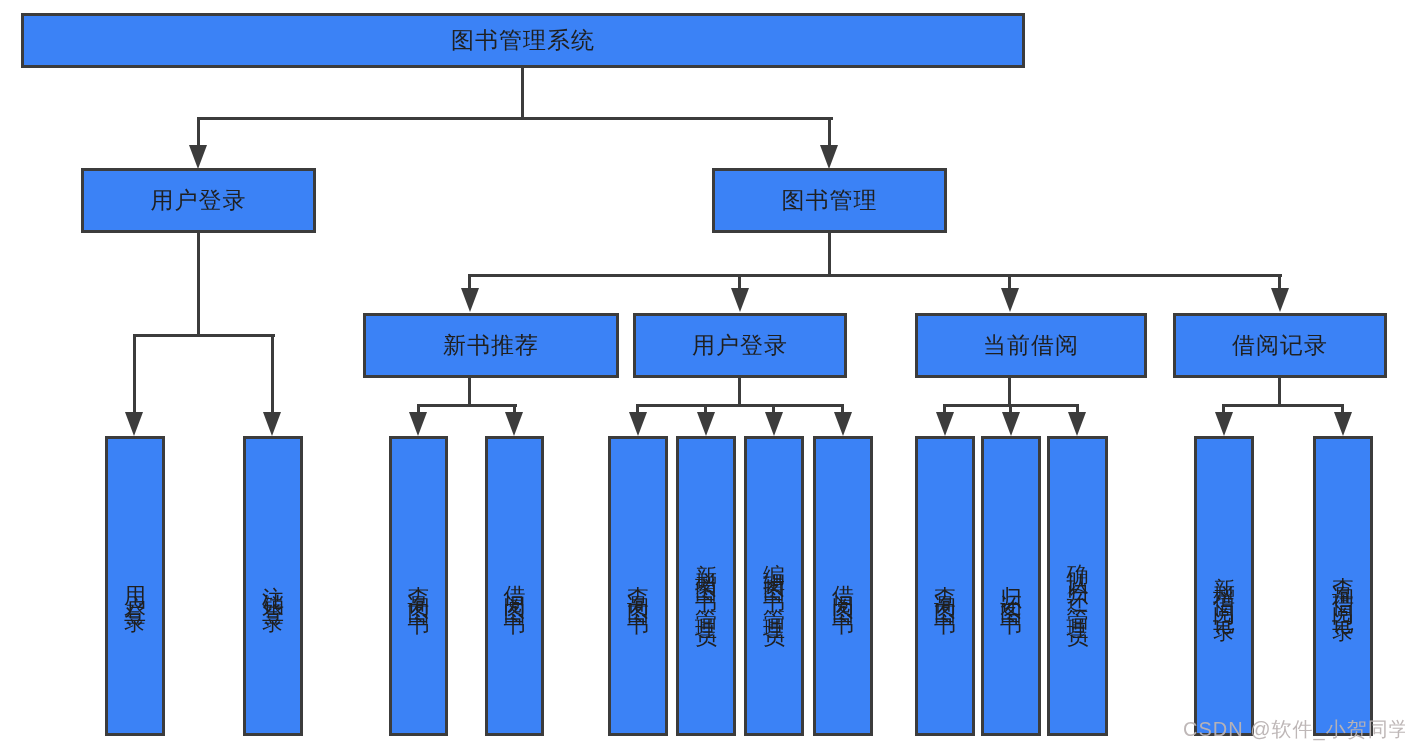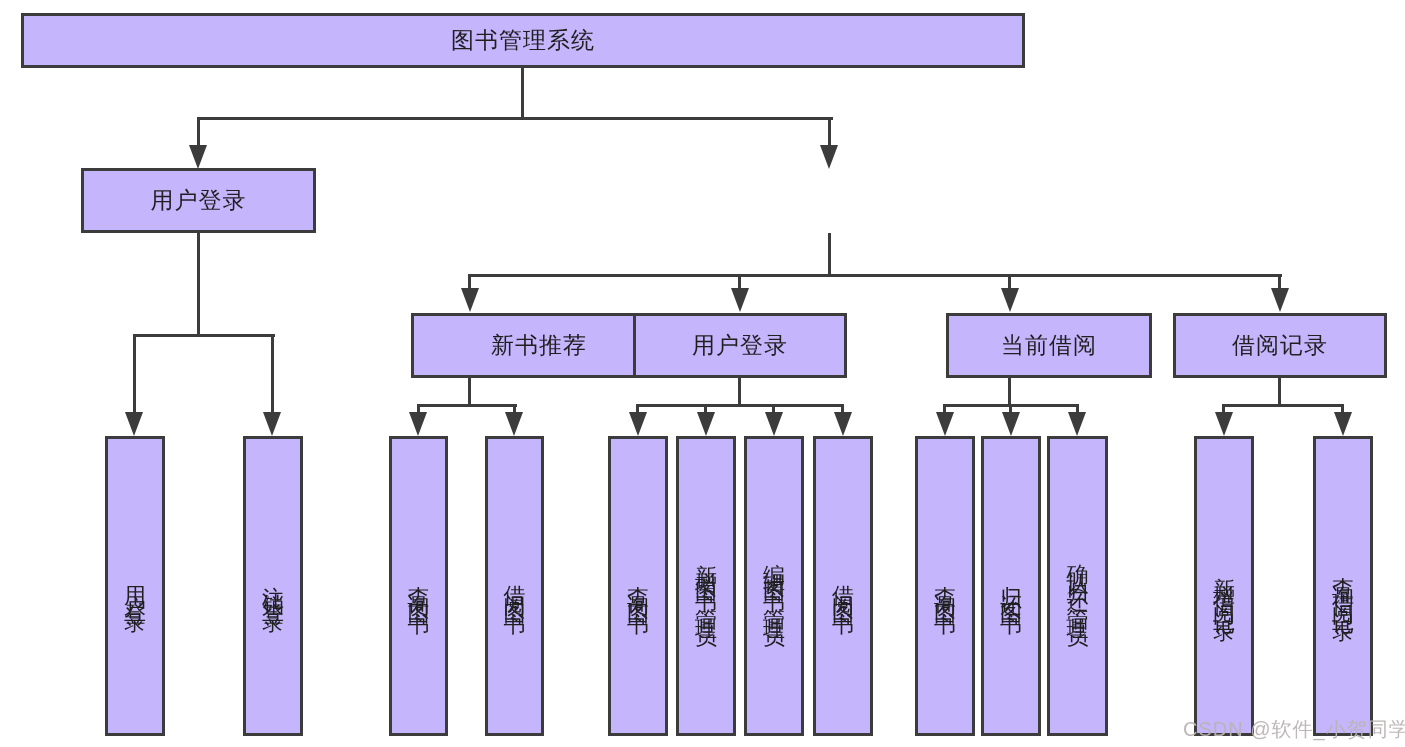--- a/index.html
+++ b/index.html
@@ -1,21 +1,21 @@
 <!DOCTYPE html>
 <html><head>
 <meta charset="utf-8">
 <style>
   html,body{margin:0;padding:0;background:#ffffff;}
   .canvas{
     position:relative;width:1405px;height:747px;background:#ffffff;
     font-family:"Liberation Sans",sans-serif;overflow:hidden;
   }
   .box{
-    position:absolute;box-sizing:border-box;background:#c4b5fd;
+    position:absolute;box-sizing:border-box;background:#3b82f6;
     border:3px solid #3c3c3c;display:flex;align-items:center;justify-content:center;
     color:#1f1f1f;font-size:23px;letter-spacing:1px;white-space:nowrap;
   }
   .vbox{white-space:normal;}
   .vtext{
     writing-mode:vertical-lr;text-orientation:mixed;
     font-size:22px;letter-spacing:9px;line-height:1.1;color:#1f1f1f;
   }
   .line{position:absolute;background:#3c3c3c;}
   .arrow{
@@ -36,42 +36,43 @@
   <div class="box" style="left:21px;top:13px;width:1004px;height:55px;">图书管理系统</div>
 
   <div class="line" style="left:521px;top:68px;width:3px;height:52px;"></div>
   <div class="line" style="left:197px;top:117px;width:636px;height:3px;"></div>
   <div class="line" style="left:197px;top:117px;width:3px;height:30px;"></div>
   <div class="arrow" style="left:189px;top:145px;"></div>
   <div class="line" style="left:828px;top:117px;width:3px;height:30px;"></div>
   <div class="arrow" style="left:820px;top:145px;"></div>
 
   <div class="box" style="left:81px;top:168px;width:235px;height:65px;">用户登录</div>
+  <div class="box" style="left:712px;top:168px;width:235px;height:65px;">图书管理</div>
 
   <div class="line" style="left:197px;top:233px;width:3px;height:103px;"></div>
   <div class="line" style="left:133px;top:334px;width:142px;height:3px;"></div>
   <div class="line" style="left:133px;top:334px;width:3px;height:80px;"></div>
   <div class="arrow" style="left:125px;top:412px;"></div>
   <div class="line" style="left:271px;top:334px;width:3px;height:80px;"></div>
   <div class="arrow" style="left:263px;top:412px;"></div>
 
   <div class="line" style="left:828px;top:233px;width:3px;height:44px;"></div>
   <div class="line" style="left:468px;top:274px;width:814px;height:3px;"></div>
   <div class="line" style="left:468px;top:274px;width:3px;height:16px;"></div>
   <div class="arrow" style="left:461px;top:288px;"></div>
   <div class="line" style="left:738px;top:274px;width:3px;height:16px;"></div>
   <div class="arrow" style="left:731px;top:288px;"></div>
   <div class="line" style="left:1008px;top:274px;width:3px;height:16px;"></div>
   <div class="arrow" style="left:1001px;top:288px;"></div>
   <div class="line" style="left:1278px;top:274px;width:3px;height:16px;"></div>
   <div class="arrow" style="left:1271px;top:288px;"></div>
 
-  <div class="box" style="left:363px;top:313px;width:256px;height:65px;margin-left:48px;">新书推荐</div>
+  <div class="box" style="left:363px;top:313px;width:256px;height:65px;">新书推荐</div>
   <div class="box" style="left:633px;top:313px;width:214px;height:65px;">用户登录</div>
-  <div class="box" style="left:946px;top:313px;width:206px;height:65px;">当前借阅</div>
+  <div class="box" style="left:915px;top:313px;width:232px;height:65px;">当前借阅</div>
   <div class="box" style="left:1173px;top:313px;width:214px;height:65px;">借阅记录</div>
 
   <div class="line" style="left:468px;top:378px;width:3px;height:29px;"></div>
   <div class="line" style="left:417px;top:404px;width:100px;height:3px;"></div>
   <div class="line" style="left:417px;top:404px;width:3px;height:10px;"></div>
   <div class="arrow" style="left:409px;top:412px;"></div>
   <div class="line" style="left:513px;top:404px;width:3px;height:10px;"></div>
   <div class="arrow" style="left:505px;top:412px;"></div>
 
   <div class="line" style="left:738px;top:378px;width:3px;height:29px;"></div>

